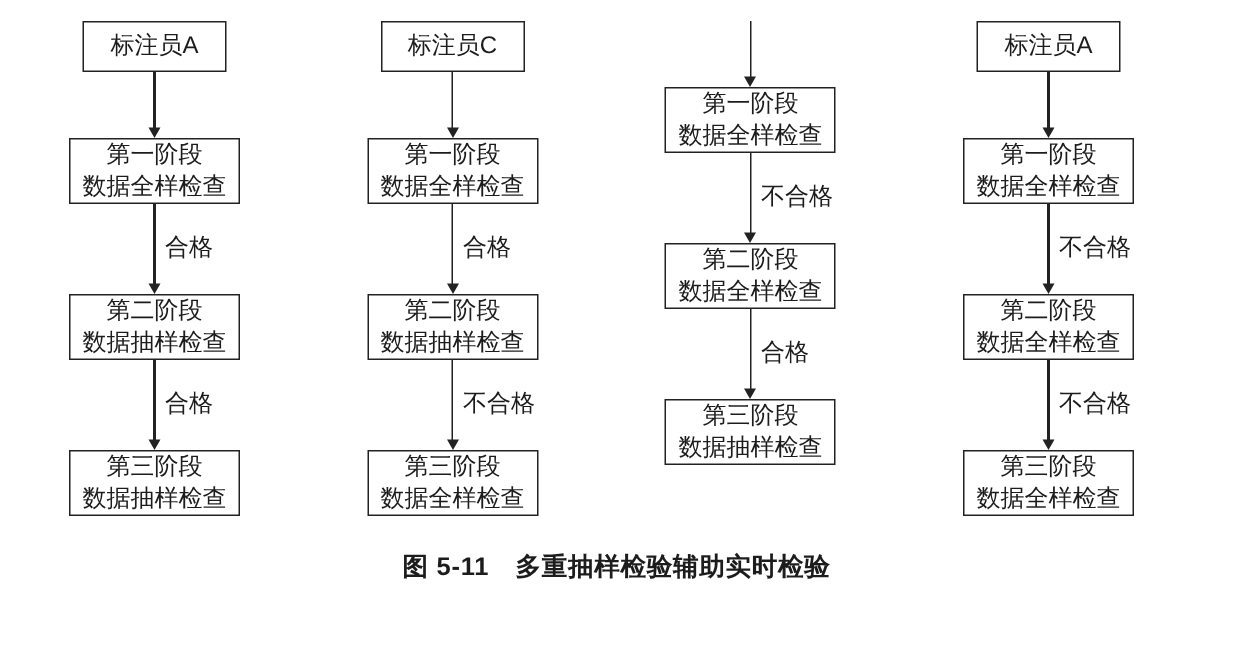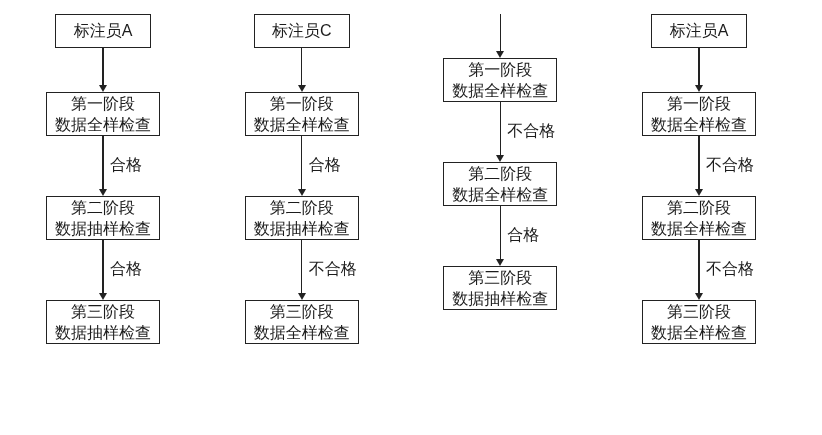--- a/index.html
+++ b/index.html
@@ -199,13 +199,14 @@
         <span class="arrow-label">不合格</span>
       </div>
       <div class="box stage-box">
         <div>第三阶段</div>
         <div><span>数据</span><b>全样</b><span>检查</span></div>
       </div>
     </div>
 
   </div>
 
+  <div class="caption">图 5-11　多重抽样检验辅助实时检验</div>
 </div>
 
 </body></html>

